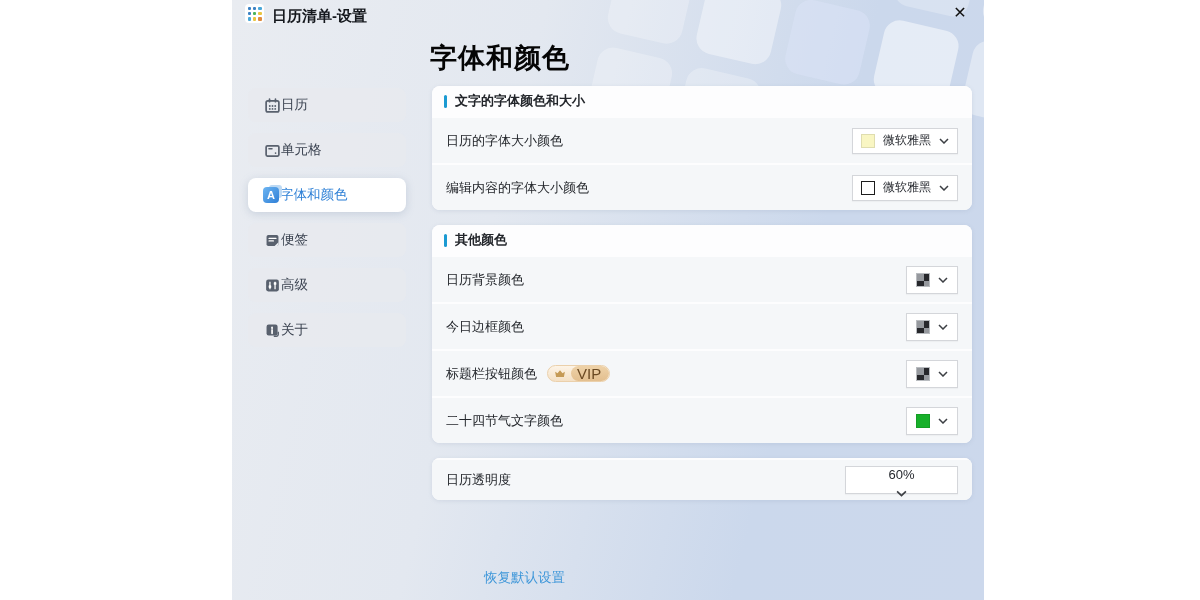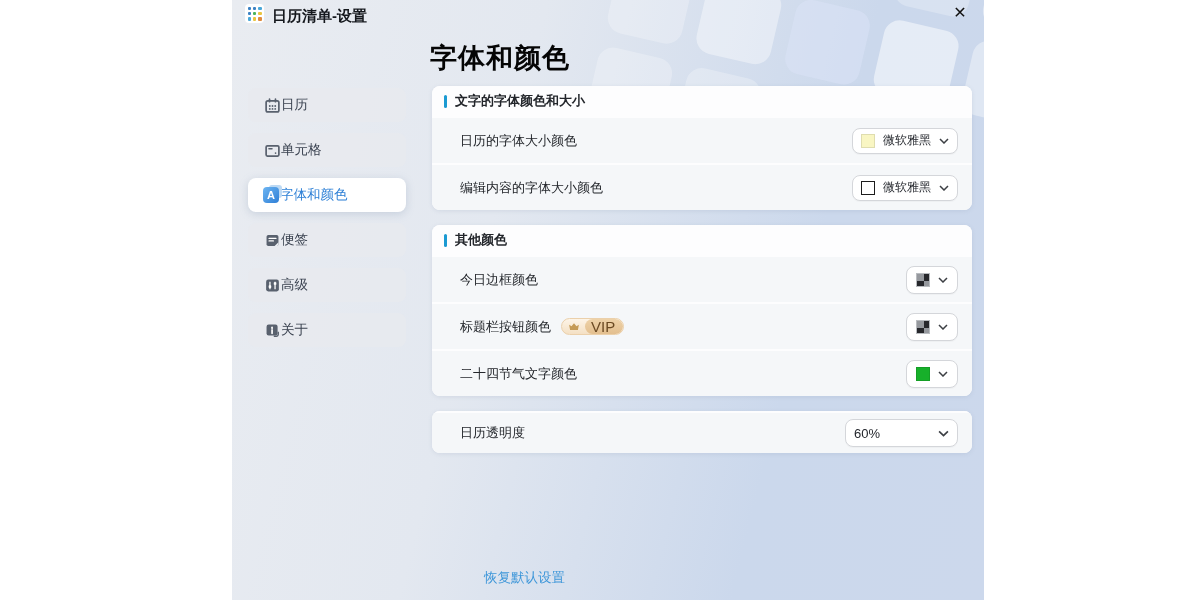--- a/index.html
+++ b/index.html
@@ -51,35 +51,35 @@
     background:linear-gradient(135deg,#6db5f2,#2f7fd6); color:#fff; font-weight:700; font-size:11px;
     display:flex; align-items:center; justify-content:center; }
   .reset-link { position:absolute; left:252px; top:569px; font-size:13.5px; color:#3f97d9; cursor:pointer; }
 
   
   .main { position:absolute; left:200px; top:86px; width:540px; }
   .card { background:#fdfdfe; border-radius:8px; margin-bottom:15px; box-shadow:0 1px 4px rgba(130,145,170,0.18); overflow:hidden; }
   .card-header { display:flex; align-items:center; gap:8px; height:30px; padding:0 12px; background:#fdfdfe; }
   .hbar { width:3px; height:13px; border-radius:2px; background:#1b9ad2; }
   .htext { font-size:13px; font-weight:700; color:#23262b; }
-  .row { display:flex; align-items:center; justify-content:space-between; height:47px; padding:0 14px 0 28px;
+  .row { display:flex; align-items:center; justify-content:space-between; height:47px; padding:0 14px 0 14px;
     background:#f5f7f9; border-top:2px solid #fdfdfe; }
   .row-left { display:flex; align-items:center; }
   .row-label { font-size:13px; color:#23262b; }
   .card-tight .row { height:42px; }
 
   
-  .dd { display:flex; align-items:center; background:#fff; border:1px solid #d4d6da; border-radius:8px; height:26px;
+  .dd { display:flex; align-items:center; background:#fff; border:1px solid #d4d6da; border-radius:0; height:26px;
     padding:0 8px; gap:8px; cursor:pointer; box-shadow:0 1px 1px rgba(0,0,0,0.03); }
   .dd-label { font-size:12px; color:#1f2228; }
   .swatch { width:14px; height:14px; border:1px solid rgba(0,0,0,0.10); }
   .swatch.outlined { border:1.5px solid #1c1c1c; }
   .swatch.checker { border:1px solid #b9bcc0;
     background:repeating-conic-gradient(#26272b 0% 25%, #96999e 0% 50%); background-size:14px 14px; }
-  .dd-select { width:113px; height:28px; justify-content:space-between; }
+  .dd-select { width:113px; height:28px; justify-content:space-between;flex-direction:column; }
   .dd-select .dd-label { font-size:13px; }
   .dd-color { height:28px; padding:0 9px; }
   .chev { display:flex; }
 
   
   .vip { display:inline-flex; align-items:stretch; height:17px; border-radius:9px; overflow:hidden; margin-left:10px;
     border:1px solid #ebd0ab; background:linear-gradient(#fdf4e7,#f4e0c4); }
   .vip-crown { display:flex; align-items:center; justify-content:center; width:23px; }
   .vip-text { display:flex; align-items:center; padding:0 8px 0 6px; font-size:15px; font-weight:400; color:#6b4a23;
     background:linear-gradient(#eed2a8,#e3bf8f); border-radius:9px; }
@@ -230,20 +230,33 @@
         </div>
       </div>
 
       <div class="card">
         <div class="card-header">
           <span class="hbar"></span>
           <span class="htext">其他颜色</span>
         </div>
         <div class="row">
           <div class="row-left">
+            <span class="row-label">日历背景颜色</span>
+          </div>
+          <div class="dd dd-color">
+            <span class="swatch checker"></span>
+            <span class="chev">
+                <svg width="10" height="6" viewBox="0 0 10 6">
+                  <path d="M1 1l4 4 4-4" fill="none" stroke="#3c3f44" stroke-width="1.5"></path>
+                </svg>
+              </span>
+          </div>
+        </div>
+        <div class="row">
+          <div class="row-left">
             <span class="row-label">今日边框颜色</span>
           </div>
           <div class="dd dd-color">
             <span class="swatch checker"></span>
             <span class="chev">
                 <svg width="10" height="6" viewBox="0 0 10 6">
                   <path d="M1 1l4 4 4-4" fill="none" stroke="#3c3f44" stroke-width="1.5"></path>
                 </svg>
               </span>
           </div>

